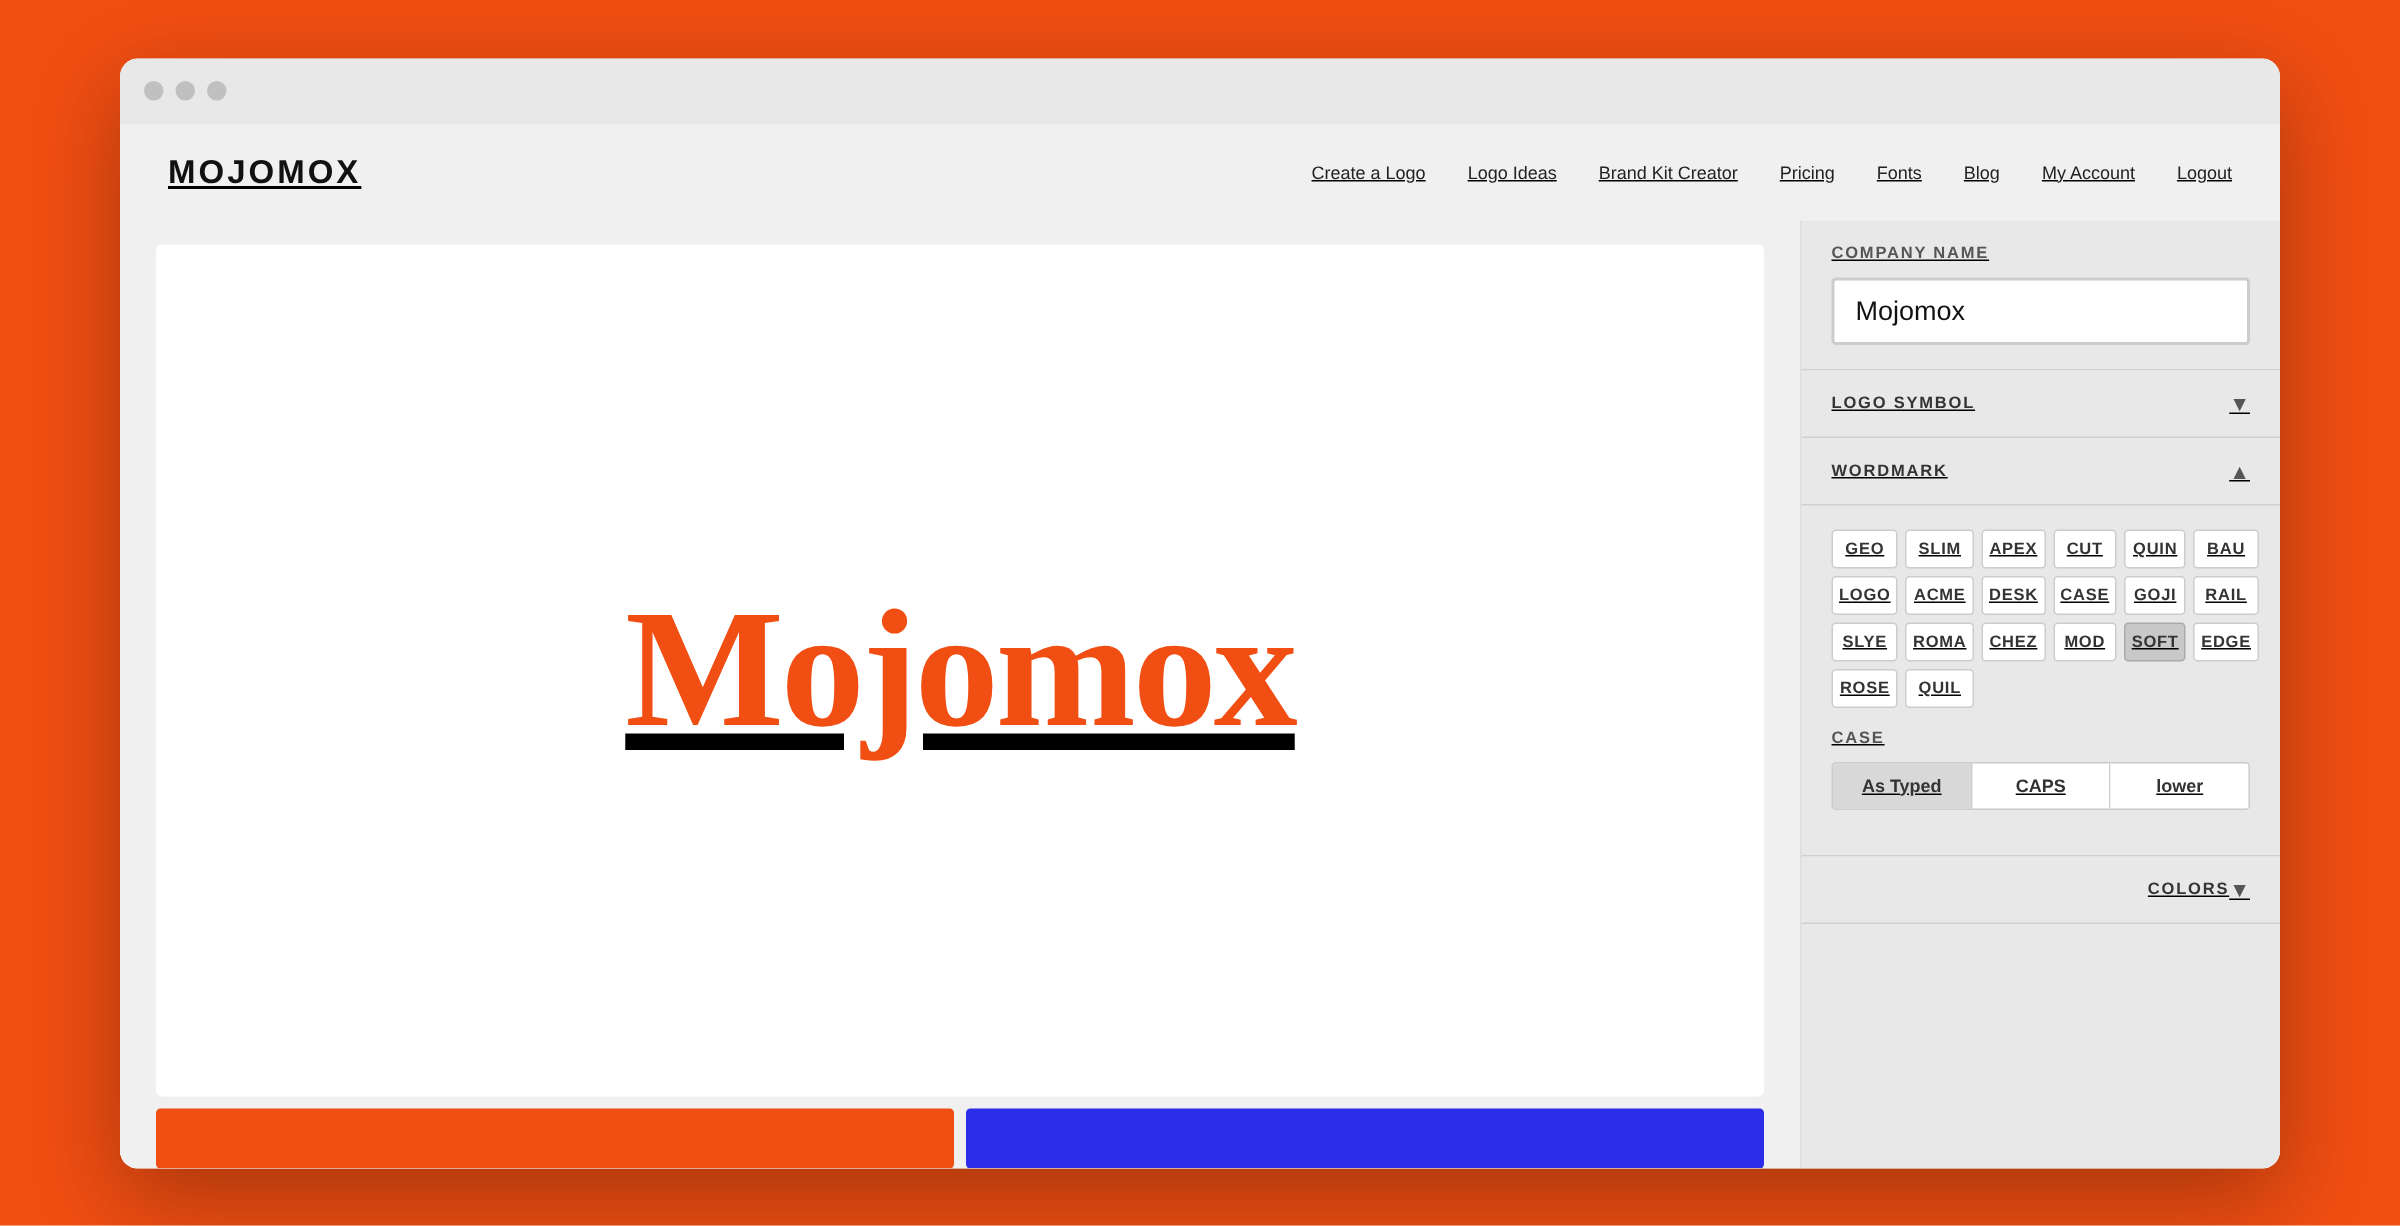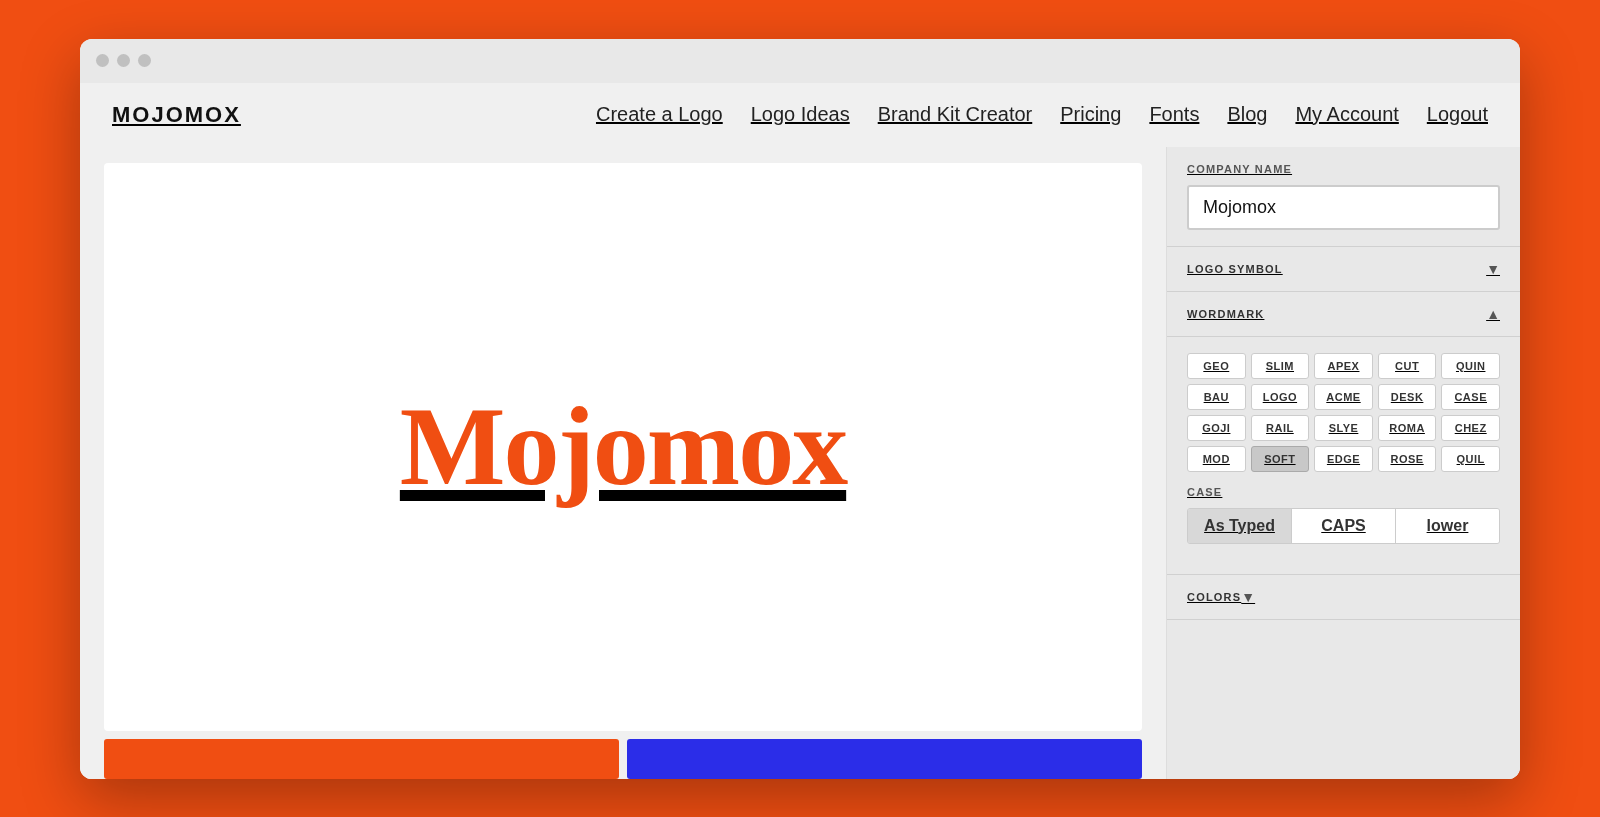--- a/index.html
+++ b/index.html
@@ -71,21 +71,21 @@
       margin-right: auto;
     }
 
     .navbar-links {
       display: flex;
       gap: 28px;
       align-items: center;
     }
 
     .navbar-link {
-      font-size: 20px;
+      font-size: 12px;
       color: #222;
       cursor: pointer;
       text-decoration: none;
       white-space: nowrap;
     }
 
     
     .main-area {
       flex: 1;
       display: flex;
@@ -129,21 +129,21 @@
       flex-shrink: 0;
     }
 
     .color-swatch-bar {
       flex: 1;
       border-radius: 3px;
     }
 
     
     .right-panel {
-      width: 354px;
+      width: 320px;
       background: #e8e8e8;
       flex-shrink: 0;
       overflow-y: auto;
       padding: 0;
       border-left: 1px solid #ddd;
     }
 
     .panel-section {
       padding: 16px 20px;
       border-bottom: 1px solid #d0d0d0;
@@ -195,21 +195,21 @@
     }
 
     
     .wordmark-section {
       padding: 16px 20px;
       border-bottom: 1px solid #d0d0d0;
     }
 
     .font-grid {
       display: grid;
-      grid-template-columns: repeat(5, 1fr);
+      grid-template-columns: repeat(6, 1fr);
       gap: 5px;
       margin-bottom: 14px;
     }
 
     .font-btn {
       padding: 6px 4px;
       font-size: 11px;
       font-weight: 600;
       letter-spacing: 0.5px;
       text-align: center;
@@ -234,21 +234,21 @@
       display: flex;
       gap: 0;
       border: 1px solid #ccc;
       border-radius: 3px;
       overflow: hidden;
     }
 
     .case-btn {
       flex: 1;
       padding: 8px 4px;
-      font-size: 16px;
+      font-size: 12px;
       font-weight: 600;
       text-align: center;
       background: #fff;
       border: none;
       border-right: 1px solid #ccc;
       cursor: pointer;
       color: #333;
     }
 
     .case-btn:last-child { border-right: none; }
@@ -284,21 +284,21 @@
       position: absolute;
       top: -5px;
       transform: translateX(-50%);
       cursor: pointer;
     }
 
     
     .colors-header {
       display: flex;
       align-items: center;
-      justify-content: flex-start;
+      justify-content: flex-end;
       padding: 14px 20px;
       background: #e8e8e8;
     }
 
     .colors-label {
       font-size: 11px;
       font-weight: 700;
       letter-spacing: 1.2px;
       color: #333;
       text-transform: uppercase;

